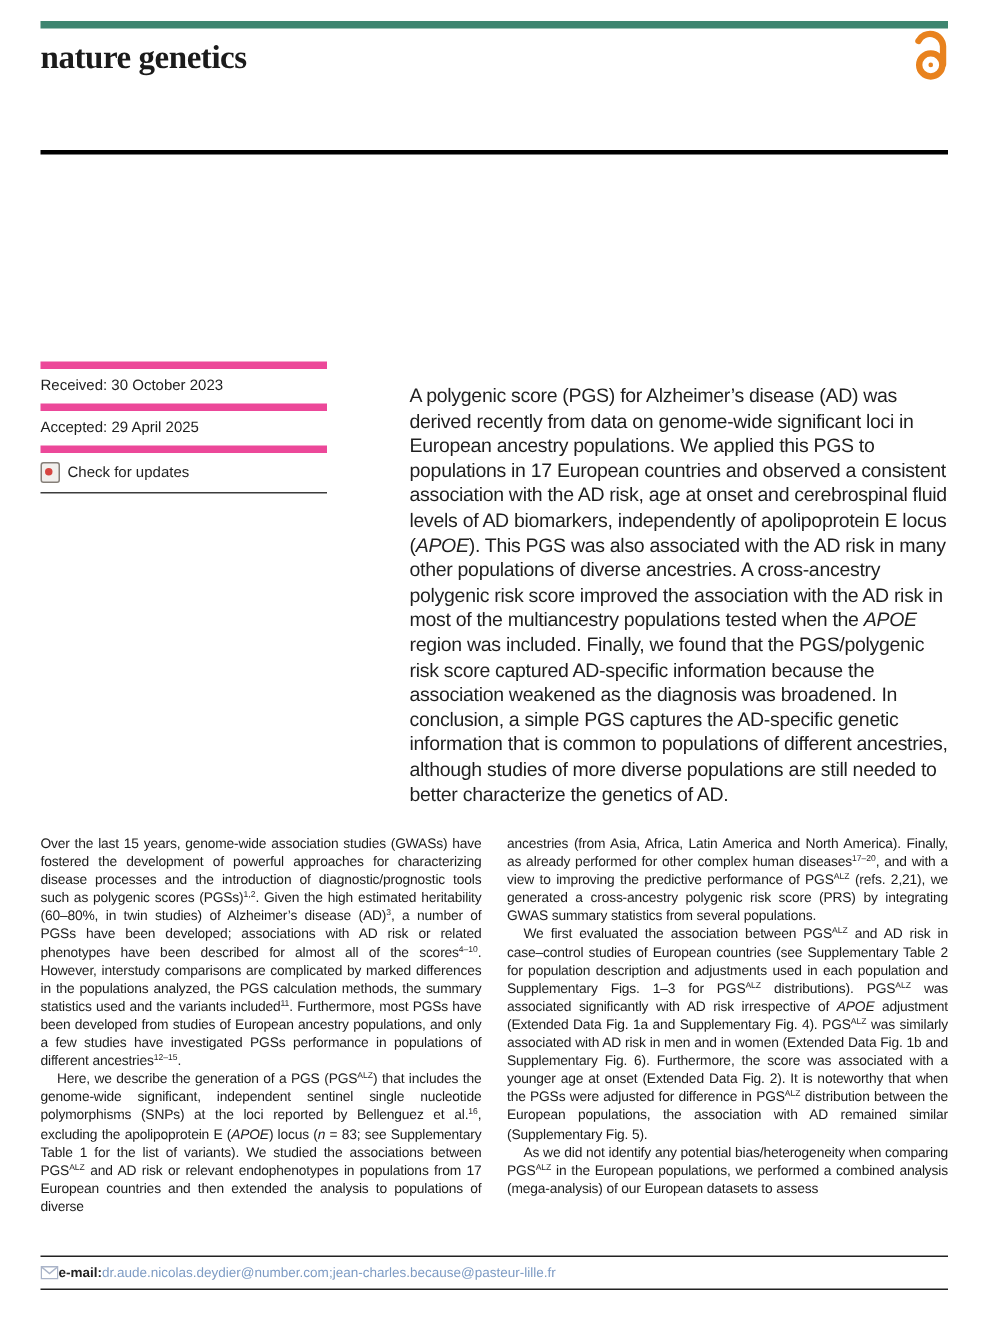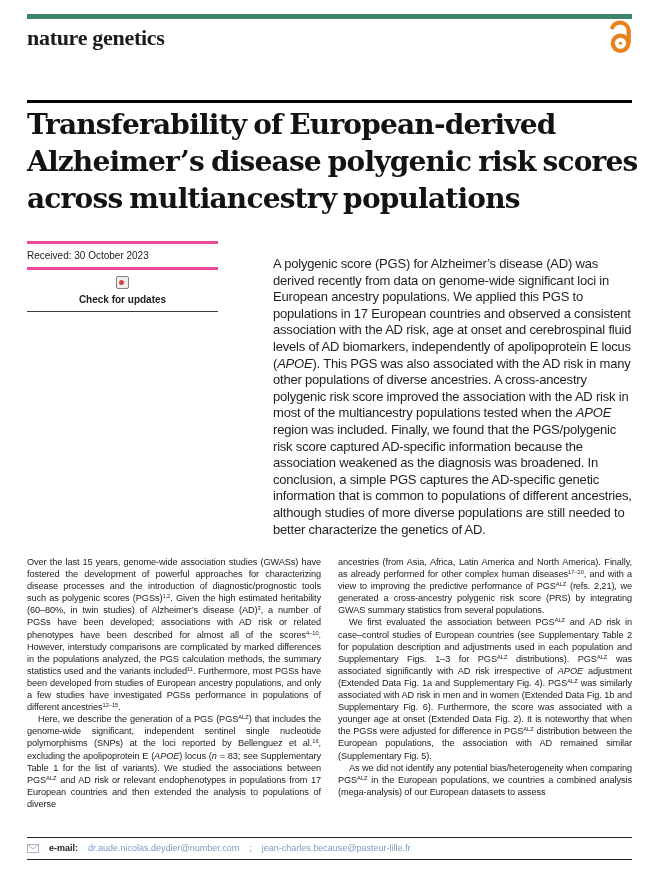--- a/index.html
+++ b/index.html
@@ -23,24 +23,24 @@
   
   .title{position:absolute;top:106px;left:27px;width:606px;
          font-family:"DejaVu Serif","Liberation Serif",serif;font-weight:700;
          font-size:28px;line-height:37px;letter-spacing:-0.8px;word-spacing:-2px;
          color:#131313;}
   .title div{white-space:nowrap;}
 
   
   .meta-row{position:absolute;top:241px;left:27px;right:28px;display:flex;}
   .dates-col{width:191px;flex:0 0 191px;}
-  .date-row{border-top:3px solid #ec4899;padding:6px 0 6px 0;font-size:10px;color:#1d1d1d;}
+  .date-row{border-top:5px solid #ec4899;padding:6px 0 6px 0;font-size:10px;color:#1d1d1d;}
   .date-row.serif{font-family:"Liberation Serif",serif;font-size:10.5px;}
   .date-row.last{border-bottom:1px solid #3c3c3c;display:flex;align-items:center;gap:5px;
-                 font-weight:700;color:#222;flex-direction:column;}
+                 font-weight:400;color:#222;}
   .cm-icon{width:11px;height:12px;border:1px solid #857f78;border-radius:2px;
            background:#f1efec;position:relative;flex:0 0 11px;}
   .cm-icon::after{content:"";position:absolute;left:2px;top:3px;width:5px;height:5px;
                   border-radius:50%;background:#d64541;}
   .abs-col{margin-left:19px;flex:1;}
   .authors-note{border-top:1.2px solid #161616;border-bottom:1.2px solid #161616;
                 padding:7px 0 10px 0;font-size:11px;font-weight:700;color:#161616;}
   .abstract{margin-top:15px;font-size:13px;line-height:16.6px;font-weight:400;
             letter-spacing:-0.2px;color:#1f1f1f;margin-left:36px;}
 
@@ -49,21 +49,21 @@
   .col{width:294px;flex:1;}
   .col p{margin:0;font-size:9.2px;line-height:12.1px;text-align:justify;
          letter-spacing:-0.1px;color:#1b1b1b;}
   .col p.ind{text-indent:11px;}
   .sup{font-size:0.62em;vertical-align:0.55em;line-height:0;letter-spacing:0;}
   .it{font-style:italic;}
 
   
   .footer{position:absolute;top:837px;left:27px;right:28px;border-top:1.5px solid #222;
           border-bottom:1.5px solid #222;}
-  .footer-line{display:flex;align-items:center;gap:10px;padding:5px 0 6px 0;font-size:9px;}
+  .footer-line{display:flex;align-items:center;gap:0;padding:5px 0 6px 0;font-size:9px;}
   .email-label{font-weight:700;color:#222;}
   .email-link{color:#7D9BC4;text-decoration:none;}
   .email-sep{color:#7D9BC4;}
   .env-icon{flex:0 0 12px;}
 </style>
 </head>
 <body>
 
 <div class="page">
 
@@ -73,51 +73,47 @@
 
   <svg class="oa" viewBox="0 0 28 37" aria-hidden="true">
     <path d="M 22.5 24.5 L 22.5 12 A 9 9 0 0 0 5.5 8.5" fill="none" stroke="#E8821E" stroke-width="4.4" stroke-linecap="round"></path>
     <circle cx="14" cy="25" r="8" fill="none" stroke="#E8821E" stroke-width="4.4"></circle>
     <circle cx="14" cy="25" r="1.6" fill="#E8821E"></circle>
   </svg>
 
 
   <div class="rule-black"></div>
 
-  <h1 class="title" style="margin:0">
-    <div>Transferability of European-derived</div>
-    <div>Alzheimer’s disease polygenic risk scores</div>
-    <div>across multiancestry populations</div>
-  </h1>
 
   <div class="meta-row">
 
     <div class="dates-col">
       <div class="date-row">Received: 30 October 2023</div>
+      <div class="date-row">Accepted: 29 April 2025</div>
       <div class="date-row last">
         <span class="cm-icon"></span>
         <span>Check for updates</span>
       </div>
     </div>
 
     <div class="abs-col">
       <p class="abstract" style="margin-bottom:0"><span>A polygenic score (PGS) for Alzheimer’s disease (AD) was derived recently from data on genome-wide significant loci in European ancestry populations. We applied this PGS to populations in 17 European countries and observed a consistent association with the AD risk, age at onset and cerebrospinal fluid levels of AD biomarkers, independently of apolipoprotein E locus (</span><span class="it">APOE</span><span>). This PGS was also associated with the AD risk in many other populations of diverse ancestries. A cross-ancestry polygenic risk score improved the association with the AD risk in most of the multiancestry populations tested when the </span><span class="it">APOE</span><span> region was included. Finally, we found that the PGS/polygenic risk score captured AD-specific information because the association weakened as the diagnosis was broadened. In conclusion, a simple PGS captures the AD-specific genetic information that is common to populations of different ancestries, although studies of more diverse populations are still needed to better characterize the genetics of AD.</span></p>
     </div>
 
   </div>
 
   <div class="body-cols">
     <div class="col">
       <p><span>Over the last 15 years, genome-wide association studies (GWASs) have fostered the development of powerful approaches for characterizing disease processes and the introduction of diagnostic/prognostic tools such as polygenic scores (PGSs)</span><span class="sup">1,2</span><span>. Given the high estimated heritability (60–80%, in twin studies) of Alzheimer’s disease (AD)</span><span class="sup">3</span><span>, a number of PGSs have been developed; associations with AD risk or related phenotypes have been described for almost all of the scores</span><span class="sup">4–10</span><span>. However, interstudy comparisons are complicated by marked differences in the populations analyzed, the PGS calculation methods, the summary statistics used and the variants included</span><span class="sup">11</span><span>. Furthermore, most PGSs have been developed from studies of European ancestry populations, and only a few studies have investigated PGSs performance in populations of different ancestries</span><span class="sup">12–15</span><span>.</span></p>
       <p class="ind"><span>Here, we describe the generation of a PGS (PGS</span><span class="sup">ALZ</span><span>) that includes the genome-wide significant, independent sentinel single nucleotide polymorphisms (SNPs) at the loci reported by Bellenguez et al.</span><span class="sup">16</span><span>, excluding the apolipoprotein E (</span><span class="it">APOE</span><span>) locus (</span><span class="it">n</span><span> = 83; see Supplementary Table 1 for the list of variants). We studied the associations between PGS</span><span class="sup">ALZ</span><span> and AD risk or relevant endophenotypes in populations from 17 European countries and then extended the analysis to populations of diverse</span></p>
     </div>
     <div class="col">
       <p><span>ancestries (from Asia, Africa, Latin America and North America). Finally, as already performed for other complex human diseases</span><span class="sup">17–20</span><span>, and with a view to improving the predictive performance of PGS</span><span class="sup">ALZ</span><span> (refs. 2,21), we generated a cross-ancestry polygenic risk score (PRS) by integrating GWAS summary statistics from several populations.</span></p>
       <p class="ind"><span>We first evaluated the association between PGS</span><span class="sup">ALZ</span><span> and AD risk in case–control studies of European countries (see Supplementary Table 2 for population description and adjustments used in each population and Supplementary Figs. 1–3 for PGS</span><span class="sup">ALZ</span><span> distributions). PGS</span><span class="sup">ALZ</span><span> was associated significantly with AD risk irrespective of </span><span class="it">APOE</span><span> adjustment (Extended Data Fig. 1a and Supplementary Fig. 4). PGS</span><span class="sup">ALZ</span><span> was similarly associated with AD risk in men and in women (Extended Data Fig. 1b and Supplementary Fig. 6). Furthermore, the score was associated with a younger age at onset (Extended Data Fig. 2). It is noteworthy that when the PGSs were adjusted for difference in PGS</span><span class="sup">ALZ</span><span> distribution between the European populations, the association with AD remained similar (Supplementary Fig. 5).</span></p>
-      <p class="ind"><span>As we did not identify any potential bias/heterogeneity when comparing PGS</span><span class="sup">ALZ</span><span> in the European populations, we countries a combined analysis (mega-analysis) of our European datasets to assess</span></p>
+      <p class="ind"><span>As we did not identify any potential bias/heterogeneity when comparing PGS</span><span class="sup">ALZ</span><span> in the European populations, we performed a combined analysis (mega-analysis) of our European datasets to assess</span></p>
     </div>
   </div>
 
   <div class="footer">
     <div class="footer-line">
       <svg class="env-icon" width="12" height="9" viewBox="0 0 12 9" aria-hidden="true">
         <rect x="0.5" y="0.5" width="11" height="8" fill="none" stroke="#aab4c8" stroke-width="1"></rect>
         <path d="M0.5 0.5 L6 5 L11.5 0.5" fill="none" stroke="#aab4c8" stroke-width="1"></path>
       </svg>
       <span class="email-label">e-mail:</span>

